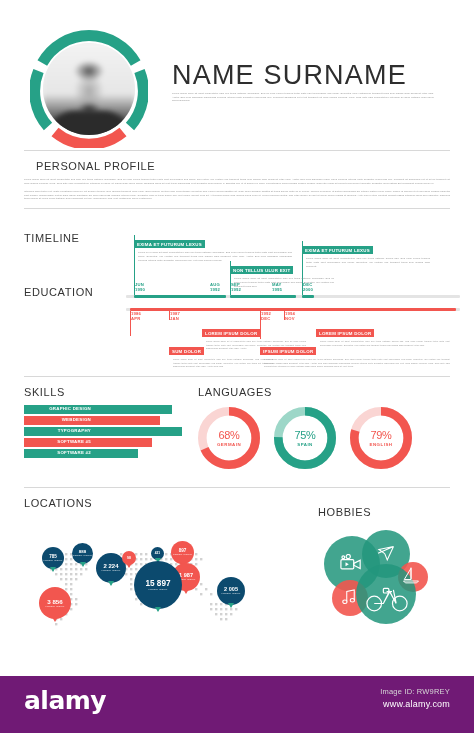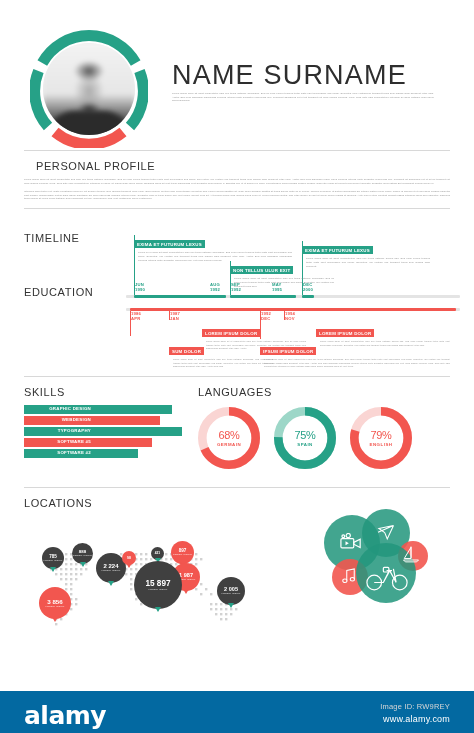--- a/index.html
+++ b/index.html
@@ -124,37 +124,37 @@
   .pin .bub {
     border-radius: 50%; display: flex; flex-direction: column;
     align-items: center; justify-content: center; color: #fff; position: relative;
   }
   .pin .bub::after {
     content: ""; position: absolute; bottom: -3px; left: 50%;
     transform: translateX(-50%); width: 0; height: 0;
     border-left: 3px solid transparent; border-right: 3px solid transparent;
     border-top: 5px solid currentColor;
   }
-  .pin.t .bub { background: #404040; color: #26a187; justify-content: center; }
+  .pin.t .bub { background: #0c4a6e; color: #26a187; justify-content: center; }
   .pin.r .bub { background: #f2564f; color: #f2564f; }
   .pin .num { font-weight: 700; color: #fff; }
   .pin .sub { font-size: 2.4px; color: #fff; opacity: .85; letter-spacing: .2px; }
 
   
   .hob-block { position: absolute; left: 318px; top: 0; }
   .hob-canvas { position: relative; width: 140px; height: 112px; margin-top: 4px; }
   .hcircle { position: absolute; border-radius: 50%; }
   .hteal { background: rgba(35,150,125,.86); }
   .hred  { background: rgba(242,86,79,.9); }
   .hicon { position: absolute; color: #fff; }
 
   
   .footer {
-    position: absolute; left: 0; bottom: 0; width: 474px; height: 42px;
-    background: #0369a1;
+    position: absolute; left: 0; bottom: 0; width: 474px; height: 57px;
+    background: #701a75;
     margin-top: 48px;
   }
   .alamy {
     position: absolute; left: 24px; top: 10px; color: #fff;
     font-size: 25px; font-weight: 700; letter-spacing: -.5px;
     font-family: "DejaVu Sans", sans-serif;
   }
   .img-id {
     position: absolute; right: 24px; top: 11px; color: #d6d6d6;
     font-size: 7.5px; letter-spacing: .2px;
@@ -625,20 +625,21 @@
         <div class="pin r" style="left:15px; top:62px;">
           <div class="bub" style="width:32px; height:32px;">
             <span class="num" style="font-size:6.2px;">3 856</span>
             <span class="sub">LOREM IPSUM</span>
           </div>
         </div>
       </div>
     </div>
 
     <div class="hob-block" style="top:0;">
+      <div class="sect-title" style="margin:9px 0 0 0;">HOBBIES</div>
       <div class="hob-canvas">
         <div class="hcircle hteal" style="left:6px;  top:14px; width:56px; height:56px;"></div>
         <div class="hcircle hteal" style="left:44px; top:8px;  width:48px; height:48px;"></div>
         <div class="hcircle hred" style="left:80px; top:40px; width:30px; height:30px;"></div>
         <div class="hcircle hred" style="left:14px; top:58px; width:36px; height:36px;"></div>
         <div class="hcircle hteal" style="left:38px; top:42px; width:60px; height:60px;"></div>
 
         <svg class="hicon" style="left:22px; top:32px;" width="22" height="16" viewBox="0 0 24 17" fill="none" stroke="#ffffff" stroke-width="1.3">
           <rect x="1" y="6" width="14" height="10" rx="1.2"></rect>
           <path d="M15 10 L22 6.5 V15.5 L15 12 Z"></path>

